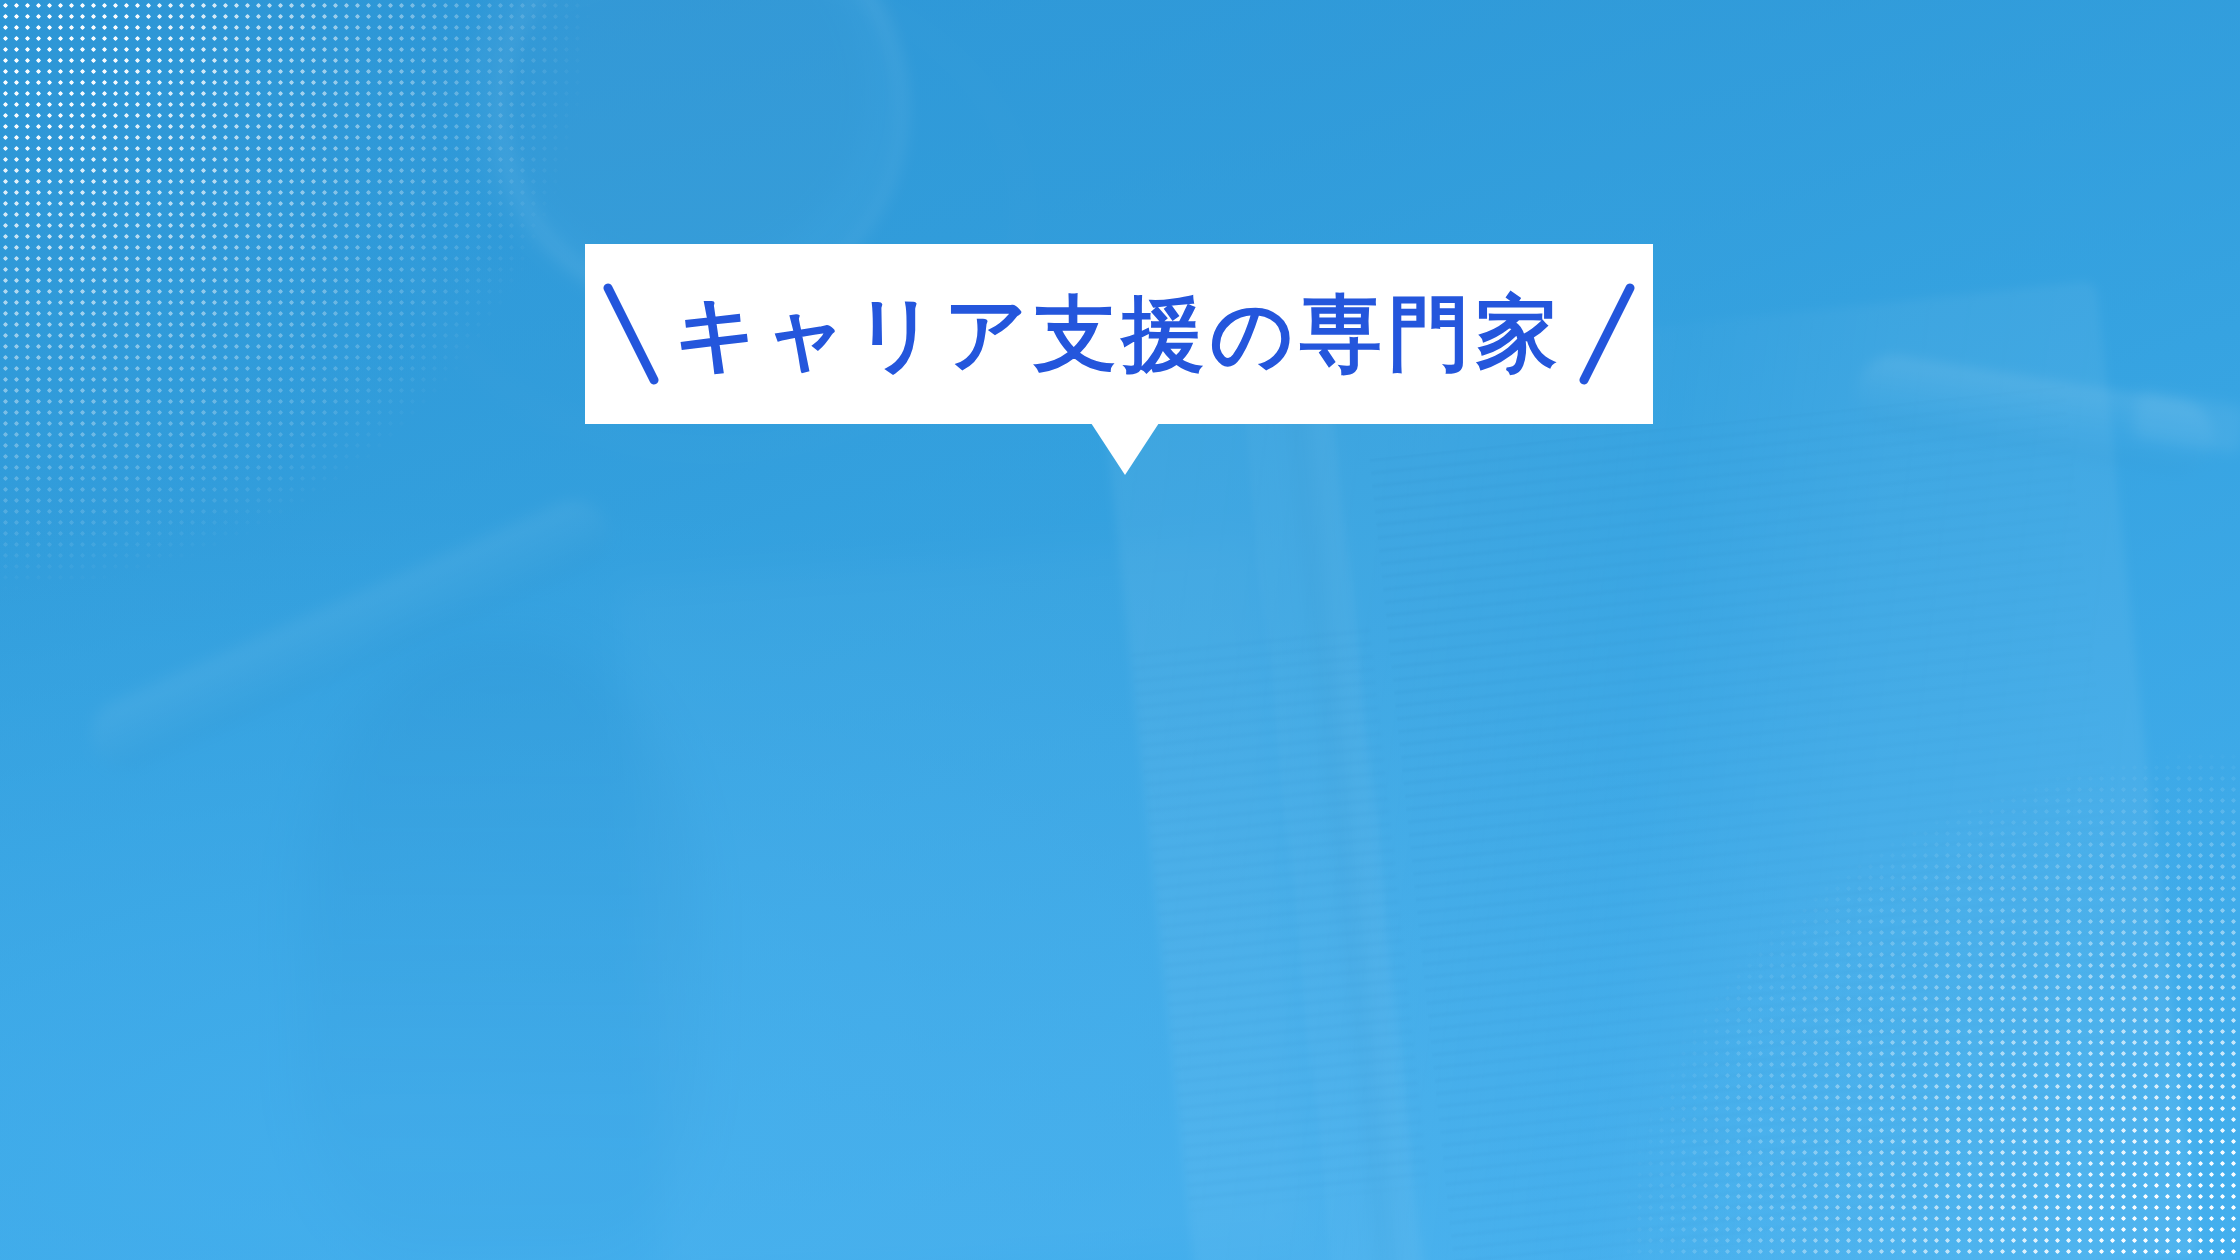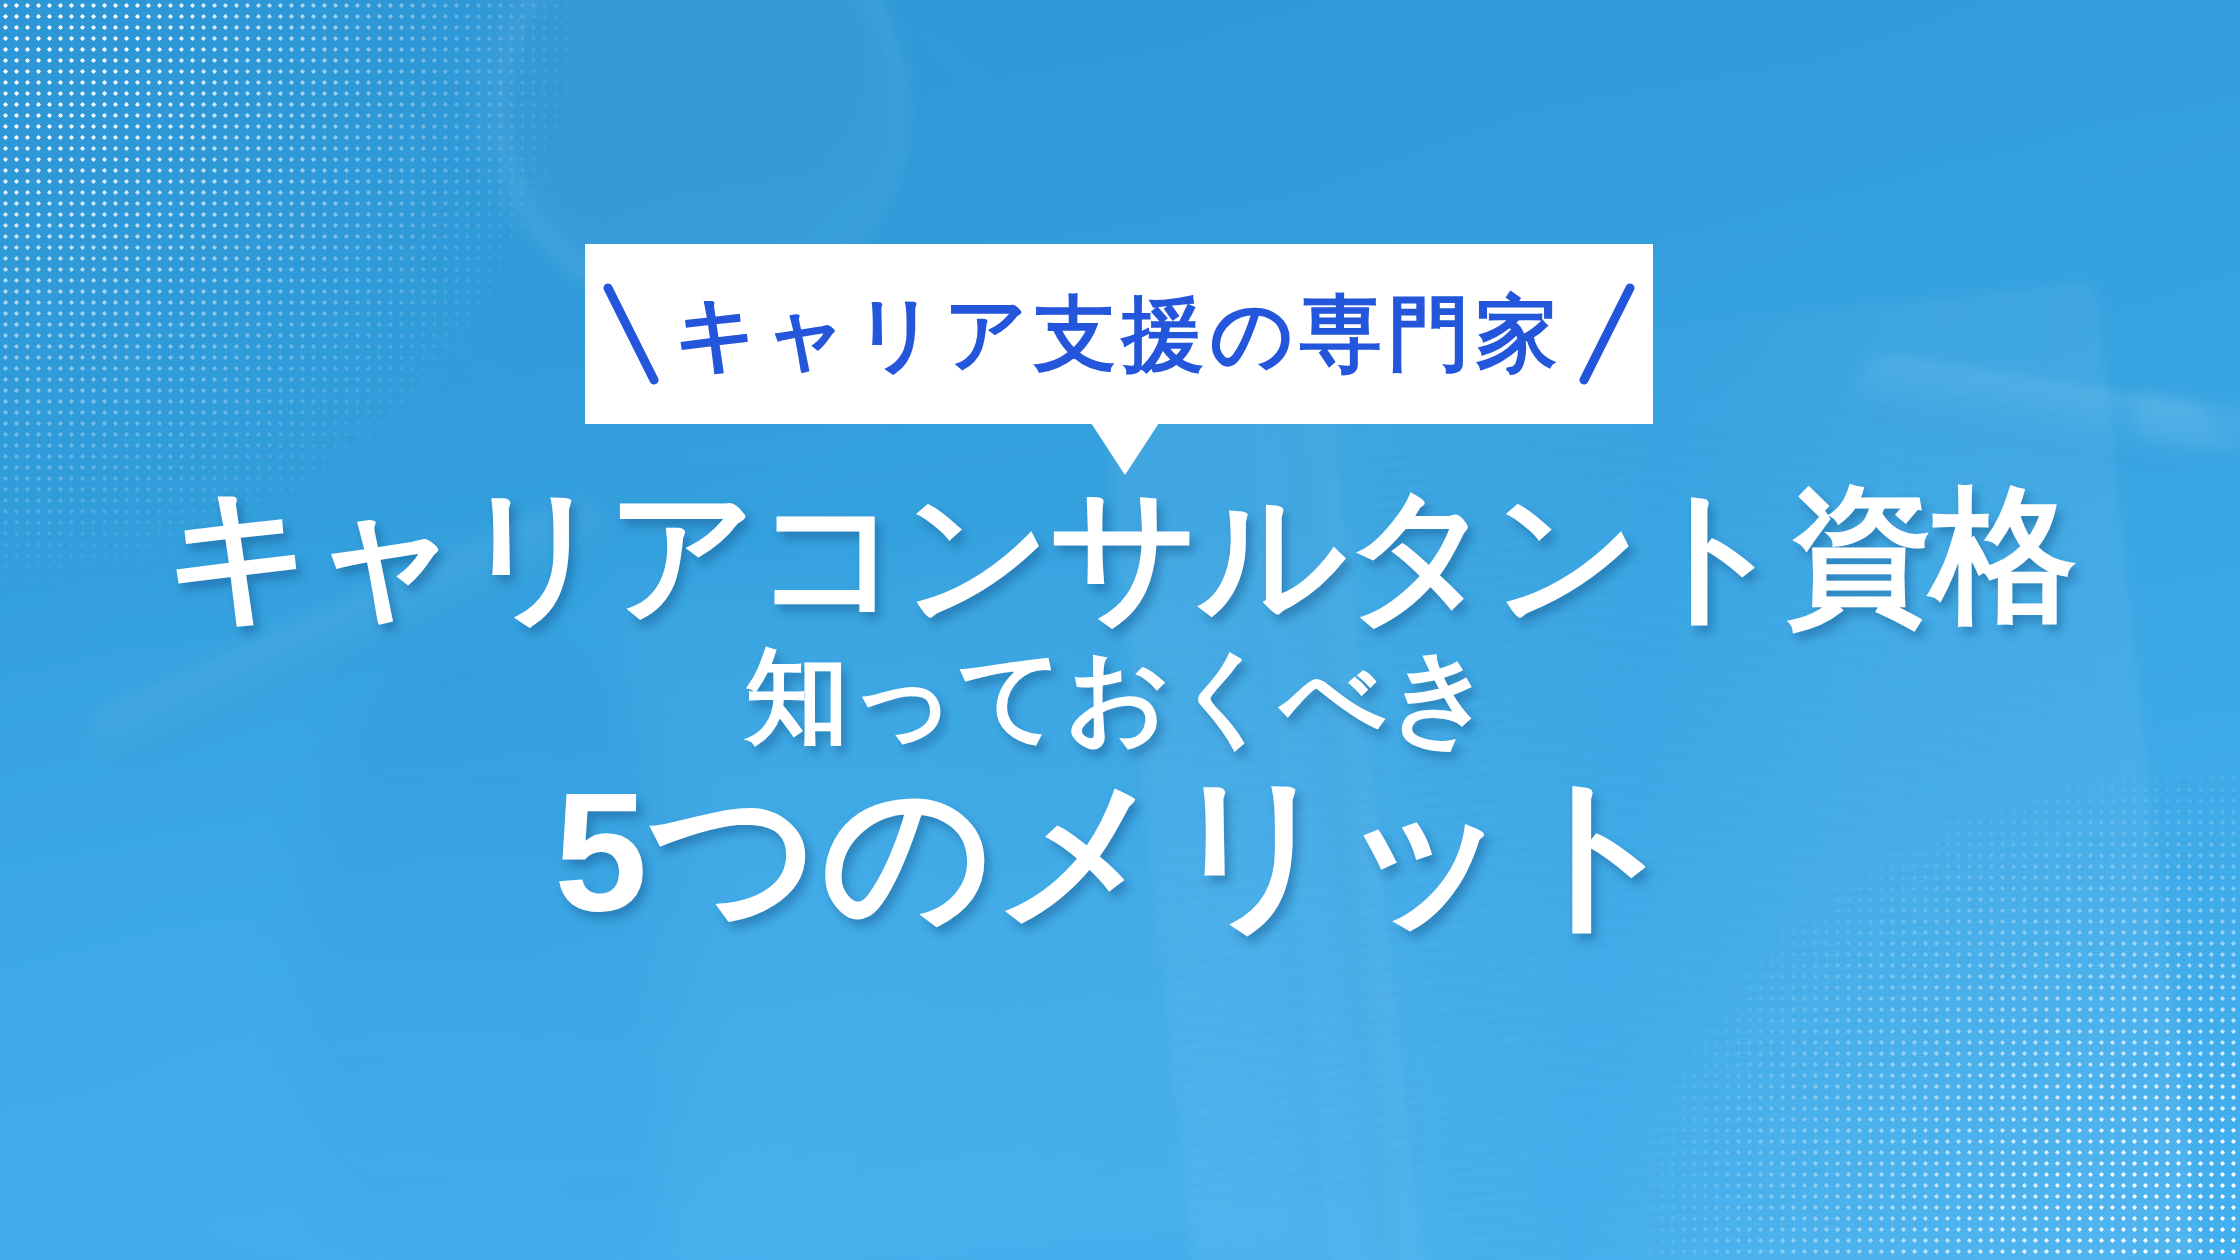--- a/index.html
+++ b/index.html
@@ -293,19 +293,14 @@
       <span class="badge-text">キャリア支援の専門家</span>
       <span class="slash">
         <svg viewBox="0 0 58 108" aria-hidden="true">
           <line x1="52" y1="8" x2="6" y2="100" stroke="#2456dc" stroke-width="9" stroke-linecap="round"></line>
         </svg>
       </span>
     </div>
   </div>
   <div id="badge-tail"></div>
 
-  <div id="headline">
-    <div class="hl-1">キャリアコンサルタント資格</div>
-    <div class="hl-2">知っておくべき</div>
-    <div class="hl-3">5つのメリット</div>
-  </div>
 
 </div>
 
 </body></html>

